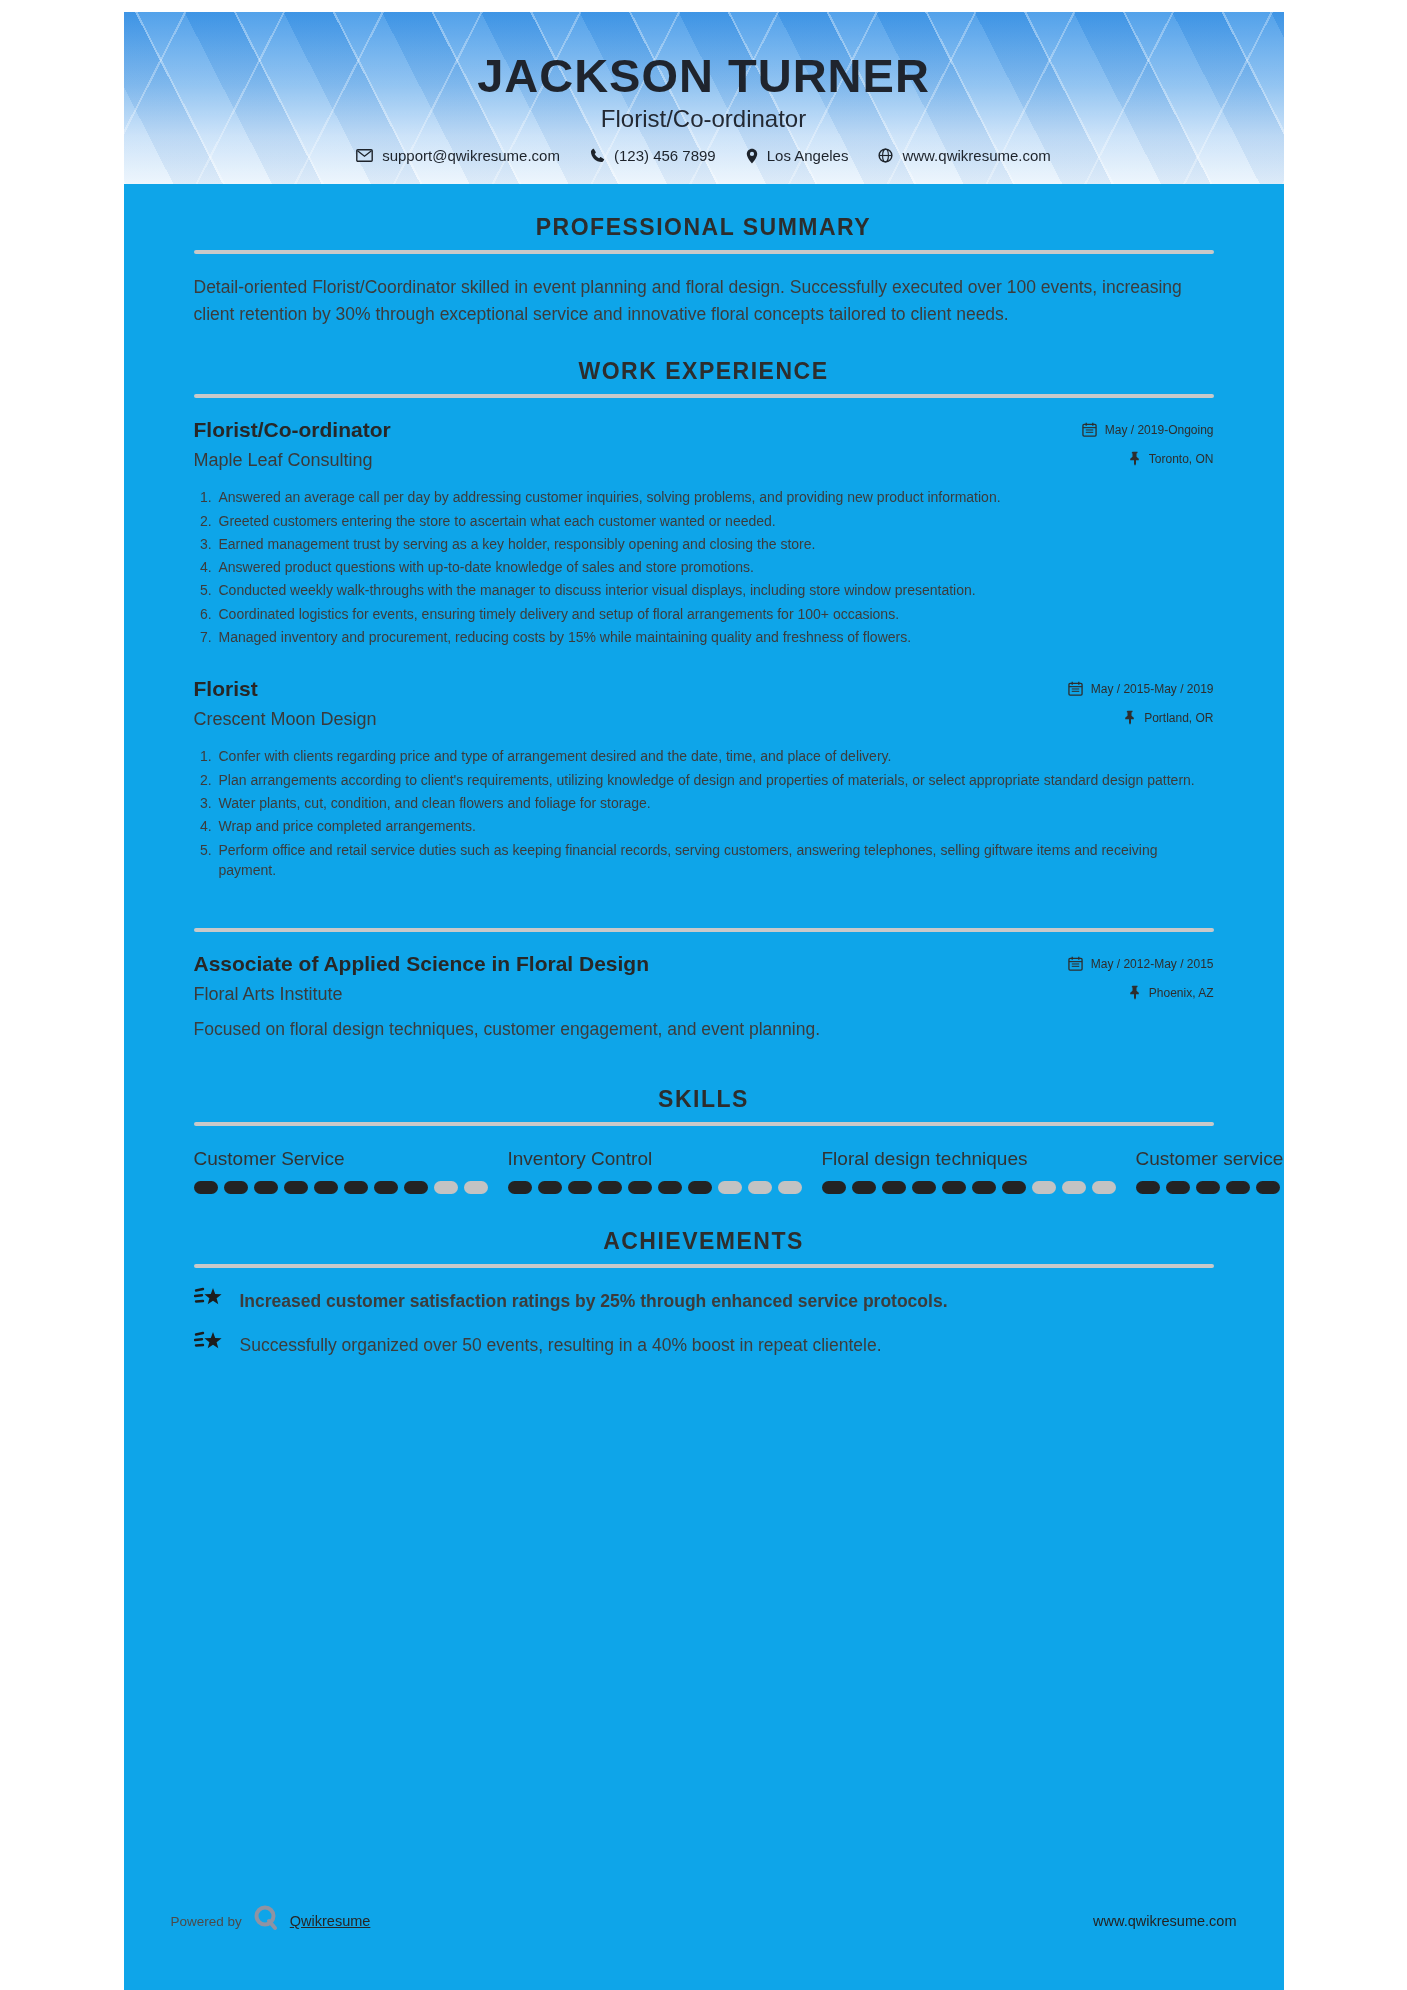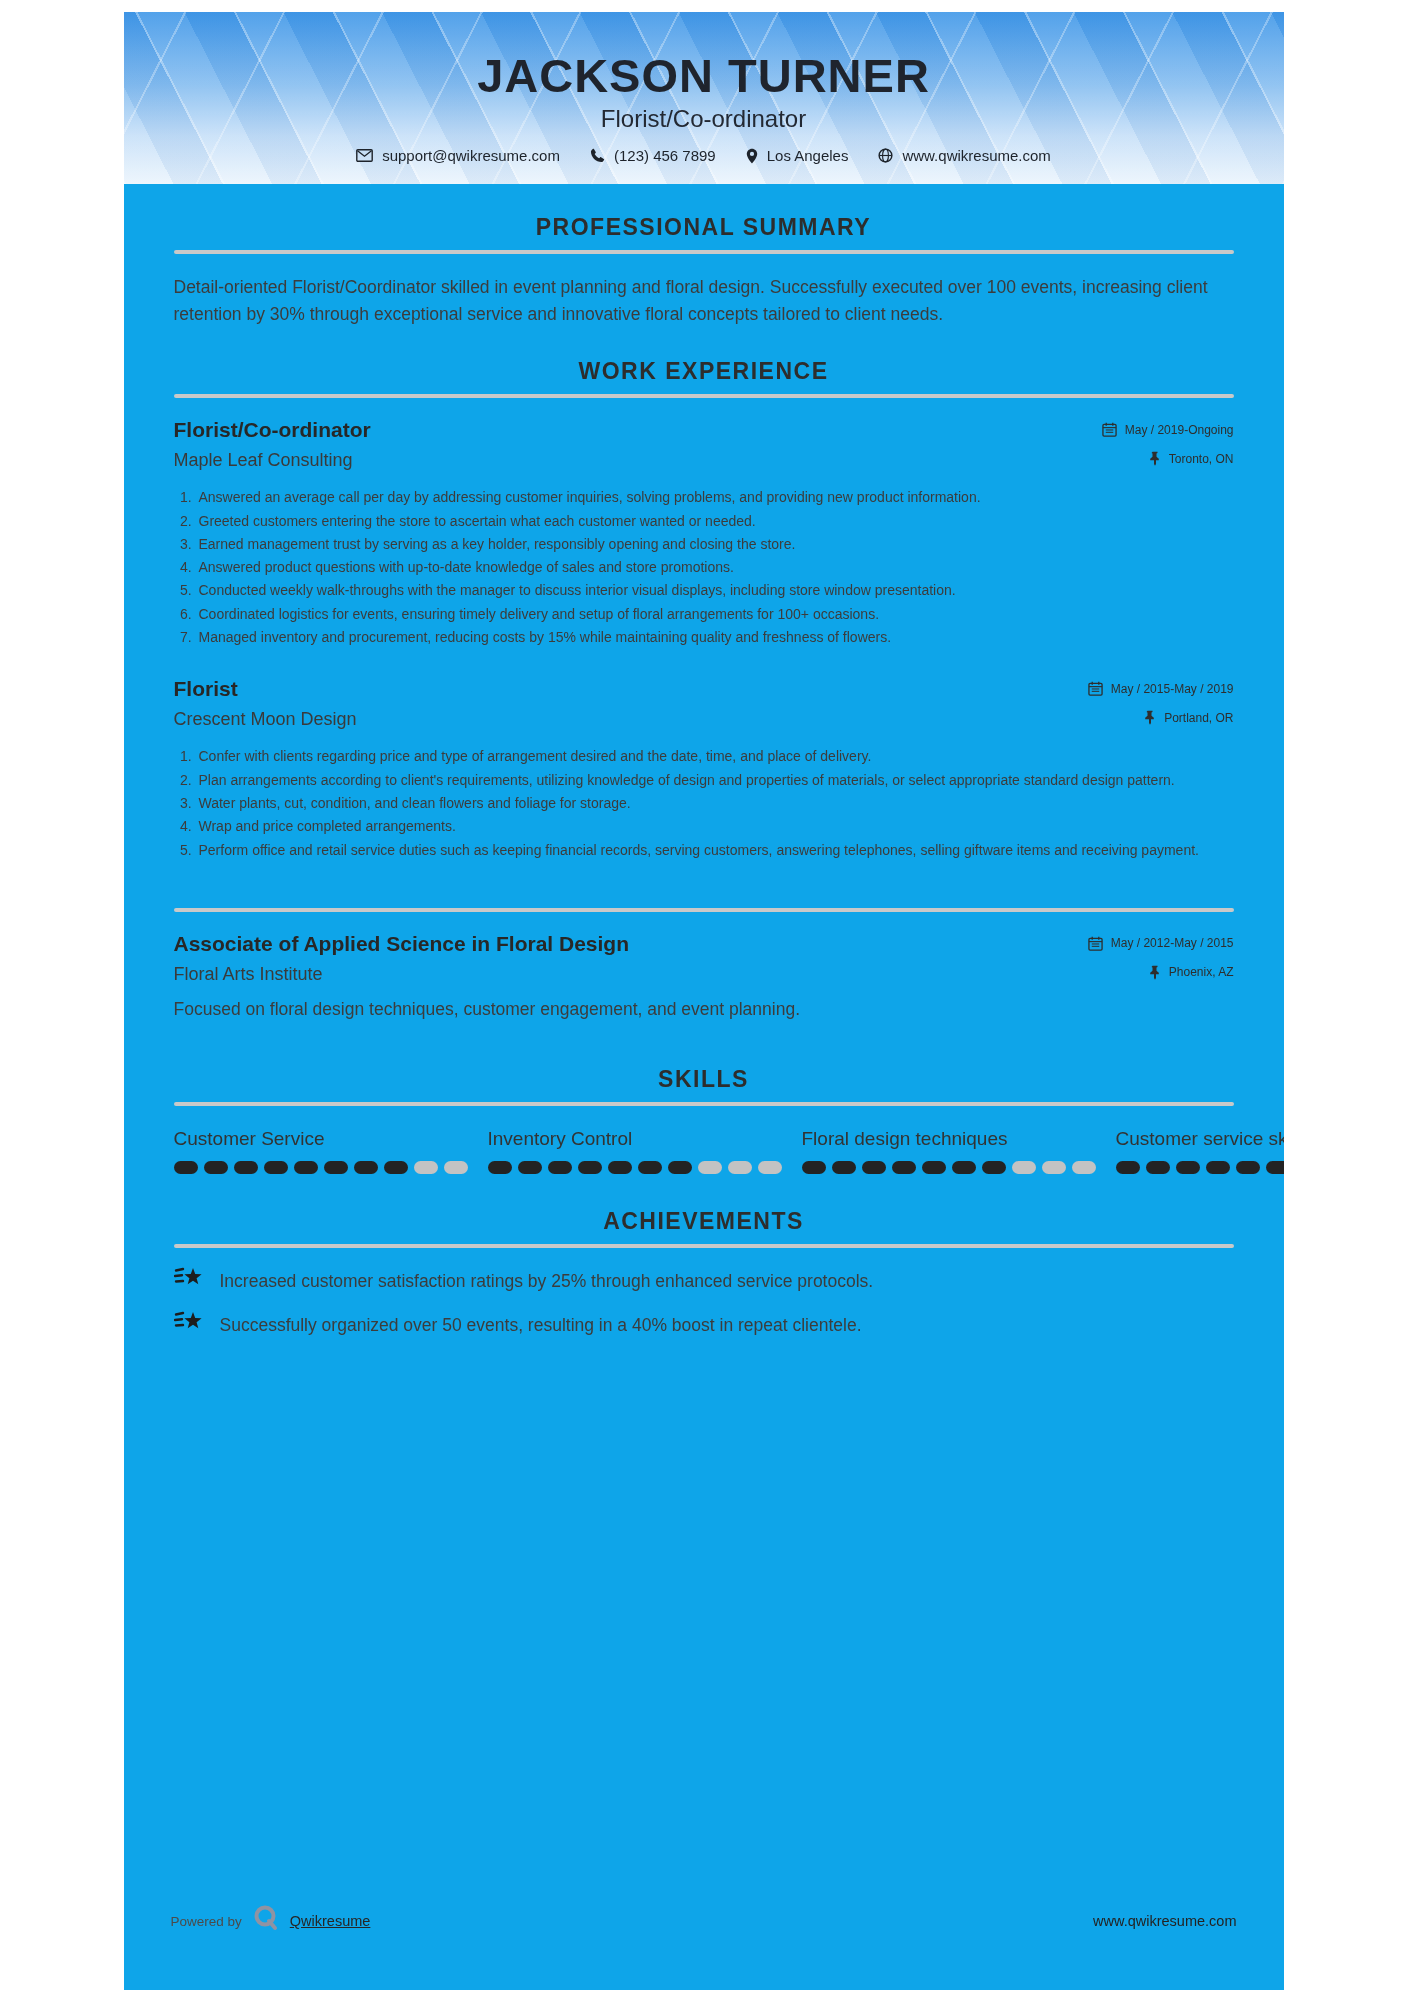--- a/index.html
+++ b/index.html
@@ -44,21 +44,21 @@
     justify-content: center;
     align-items: center;
     gap: 30px;
     font-size: 15px;
     color: #1d232b;
   }
   .citem { display: inline-flex; align-items: center; gap: 9px; }
   .citem svg { display: block; }
 
   
-  .content { padding: 0 50px; }
+  .content { padding: 0 70px; }
 
   h2.sec {
     margin-top: 30px;
     text-align: center;
     font-size: 23px;
     font-weight: 700;
     letter-spacing: 1.5px;
     color: #2d2d2d;
   }
   .rule {
@@ -128,21 +128,21 @@
   .dot.empty  { background: #c3c3c3; }
 
   
   .ach-list { margin-top: 18px; }
   .ach {
     display: flex;
     align-items: flex-start;
     gap: 16px;
     margin-top: 16px;
   }
-  .ach:first-child { margin-top: 0; }
+  .ach:first-child { margin-top: 0; font-weight: bold; }
   .ach-icon { flex: 0 0 auto; color: #1d1d1d; margin-top: -2px; }
   .ach p { font-size: 17.5px; color: #3c3c3c; line-height: 1.4; padding-top: 3px; }
 
   
   .pfooter {
     position: absolute;
     left: 47px;
     right: 47px;
     bottom: 64px;
     display: flex;

